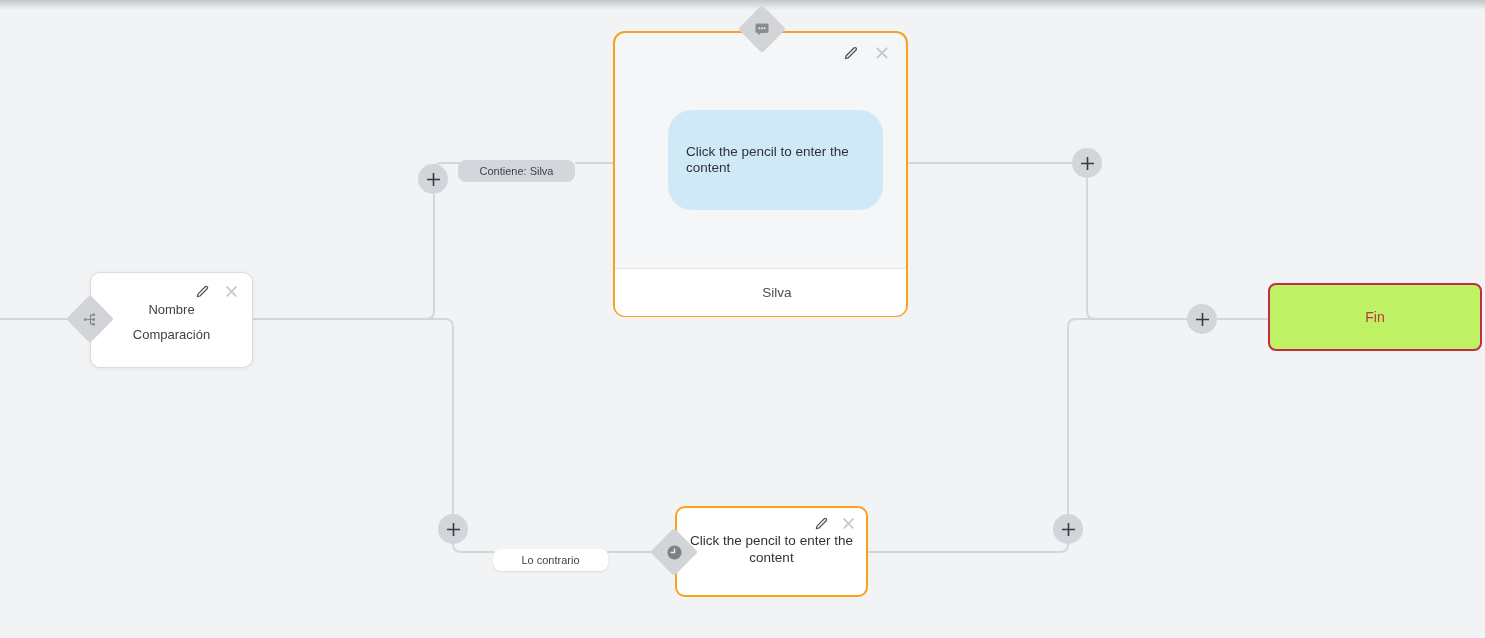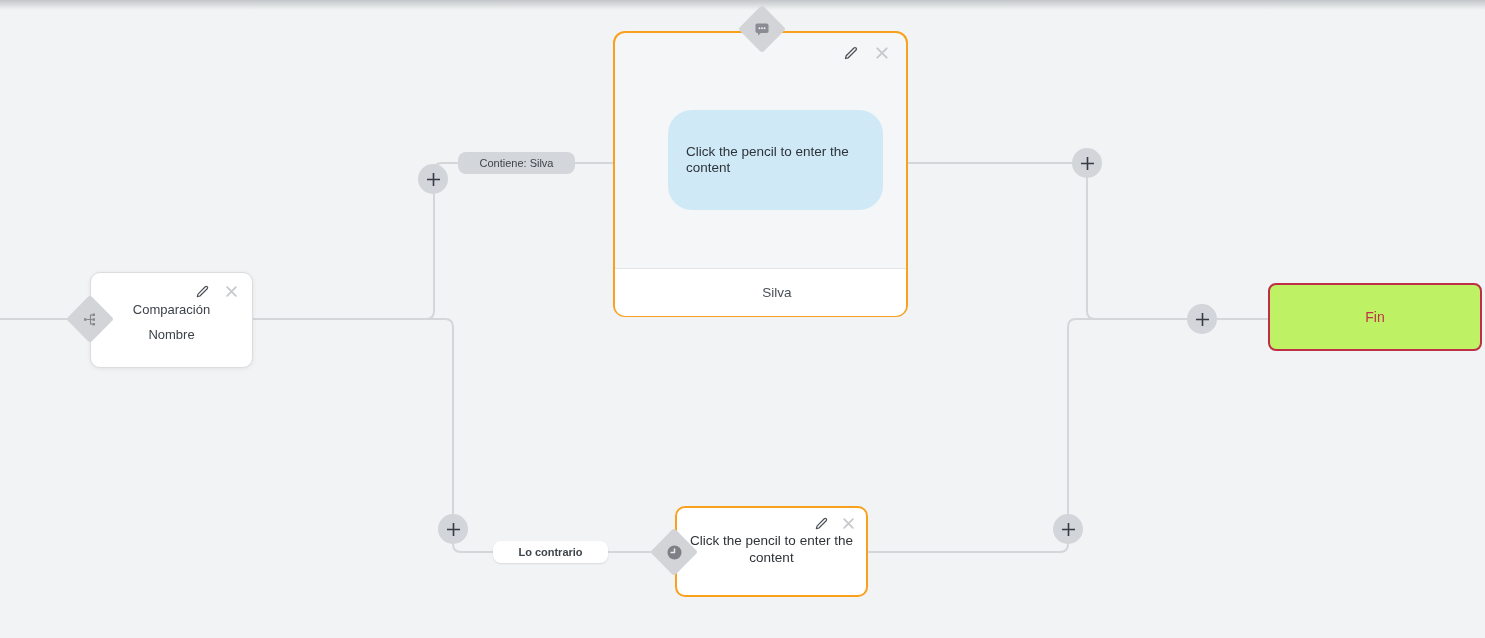--- a/index.html
+++ b/index.html
@@ -40,23 +40,23 @@
     border-radius:3px;}
   .diamond .di{width:34px;height:34px;transform:rotate(-45deg);display:flex;align-items:center;justify-content:center;}
   .d-cond{left:73px;top:302px;}
   .d-msg{left:745px;top:12px;}
   .d-delay{left:657px;top:535px;}
 
   .plus{position:absolute;width:30px;height:30px;border-radius:50%;background:#d2d5d9;
     display:flex;align-items:center;justify-content:center;cursor:pointer;}
 
   .pill{position:absolute;height:22px;border-radius:8px;display:flex;align-items:center;
-    justify-content:center;font-size:11px;color:#3f444b;box-sizing:border-box;}
+    justify-content:center;font-size:11px;color:#3f444b;box-sizing:border-box;margin-top:8px;}
   .pill-gray{left:458px;top:152px;width:117px;background:#d3d6da;}
-  .pill-white{left:493px;top:541px;width:115px;background:#fff;box-shadow:0 1px 2px rgba(0,0,0,.10);font-weight:bold;}
+  .pill-white{left:493px;top:541px;width:115px;background:#fff;box-shadow:0 1px 2px rgba(0,0,0,.10);}
 </style>
 </head>
 <body>
 
 <div id="canvas">
 
   <svg class="wires" width="1485" height="638">
     <path d="M0 319 H76"></path>
     <path d="M253 319 H445 Q453 319 453 327 V544 Q453 552 461 552 H495"></path>
     <path d="M253 319 H426 Q434 319 434 311 V171 Q434 163 442 163 H460"></path>
@@ -75,22 +75,22 @@
           <path d="M2.2 11.8 L2.8 9.4 L9.6 2.6 C10.1 2.1 10.9 2.1 11.4 2.6 C11.9 3.1 11.9 3.9 11.4 4.4 L4.6 11.2 Z" fill="none" stroke="#4b4f58" stroke-width="1.1" stroke-linejoin="round"></path>
         </svg>
       </span>
       <span class="icon-btn">
         <svg width="13" height="13" viewBox="0 0 12 12">
           <path d="M2 2 L10 10 M10 2 L2 10" stroke="#c7cacd" stroke-width="1.7" stroke-linecap="round"></path>
         </svg>
       </span>
     </div>
     <div class="cond-text">
+      <div>Nombre</div>
       <div>Comparación</div>
-      <div>Nombre</div>
     </div>
   </div>
   <div class="diamond d-cond">
     <div class="di">
       <svg width="15" height="15" viewBox="0 0 15 15">
         <path d="M3.8 7.5 H7.5 M7.5 2.8 V12.2 M7.5 2.8 H9.4 M7.5 7.5 H9.4 M7.5 12.2 H9.4" fill="none" stroke="#84878d" stroke-width="1.2"></path>
         <rect x="1" y="6.2" width="2.6" height="2.6" rx="0.4" fill="#84878d"></rect>
         <rect x="9.4" y="1.5" width="2.6" height="2.6" rx="0.4" fill="#84878d"></rect>
         <rect x="9.4" y="6.2" width="2.6" height="2.6" rx="0.4" fill="#84878d"></rect>
         <rect x="9.4" y="10.9" width="2.6" height="2.6" rx="0.4" fill="#84878d"></rect>

